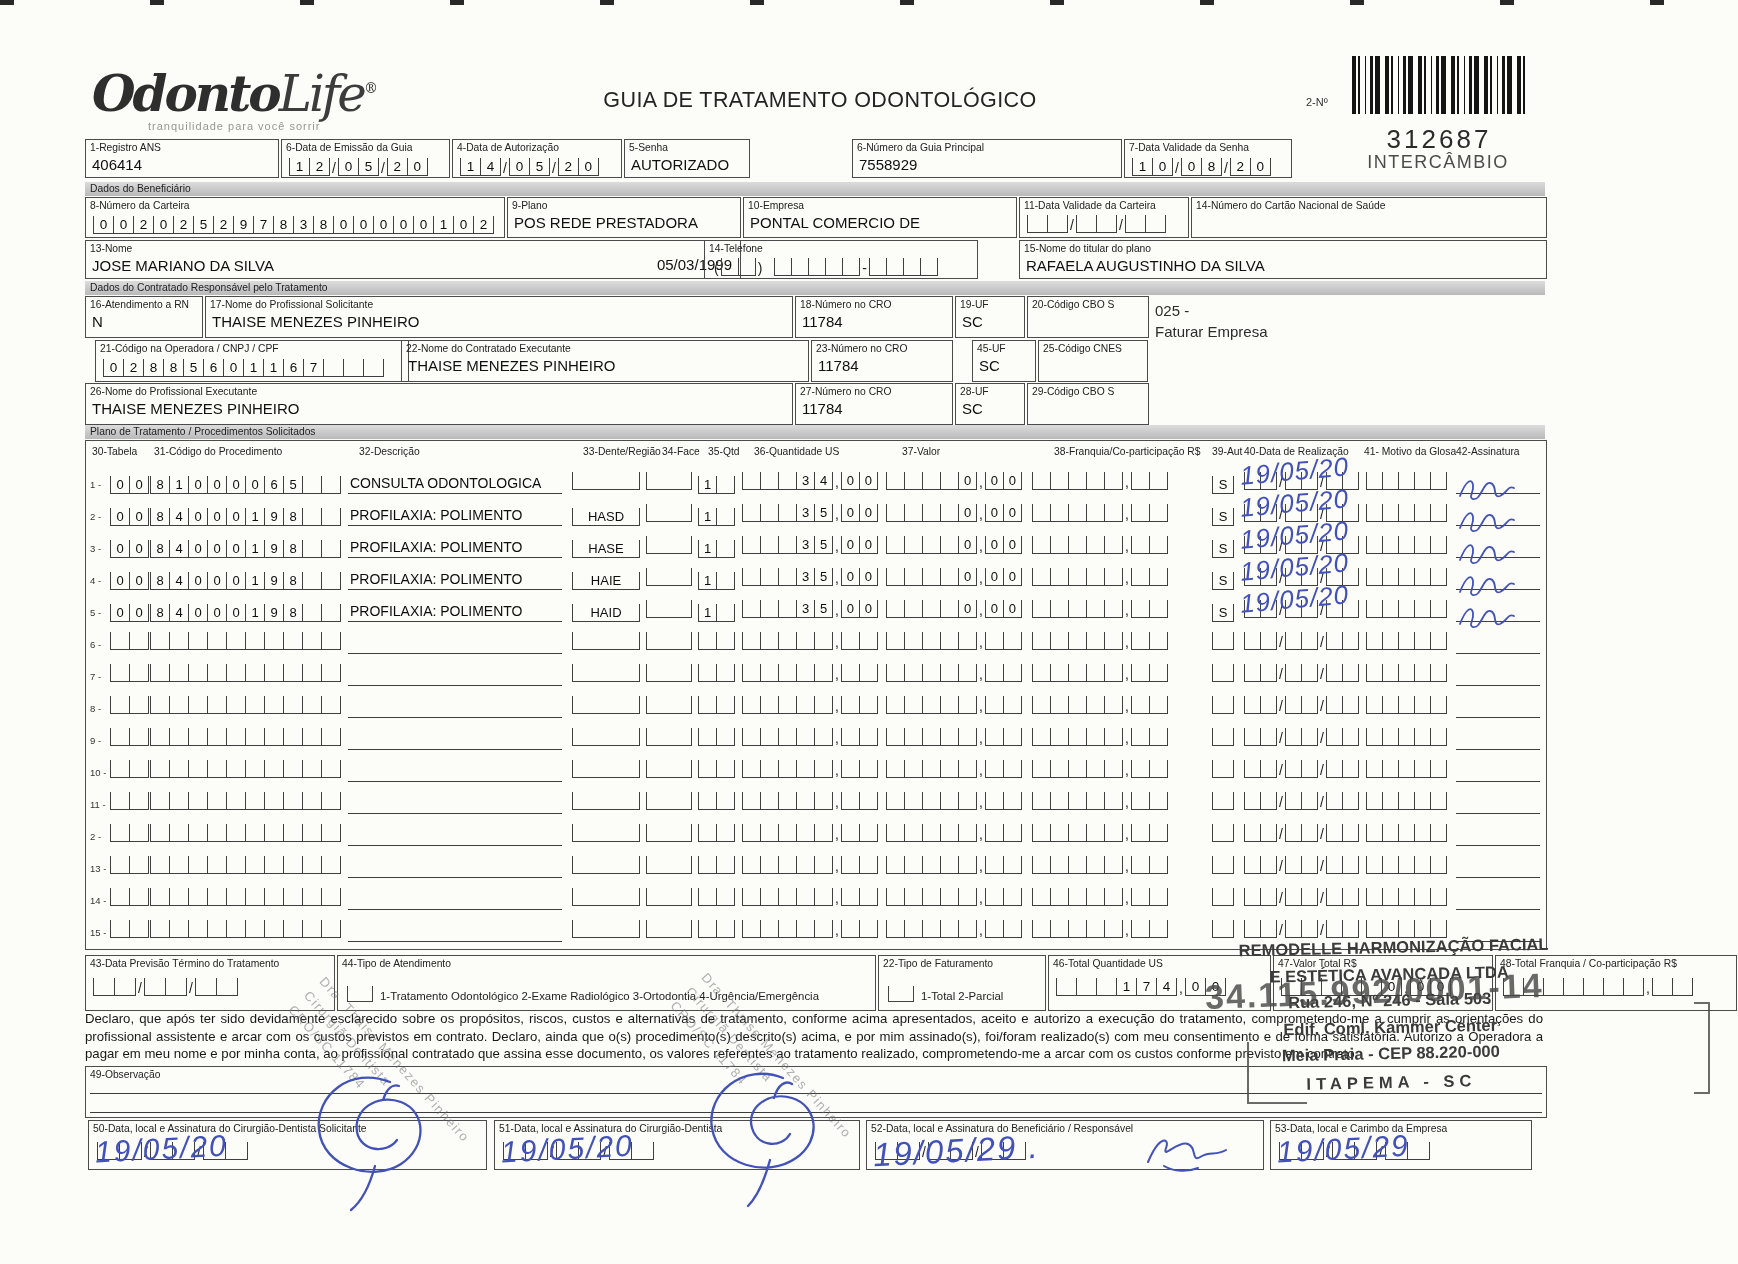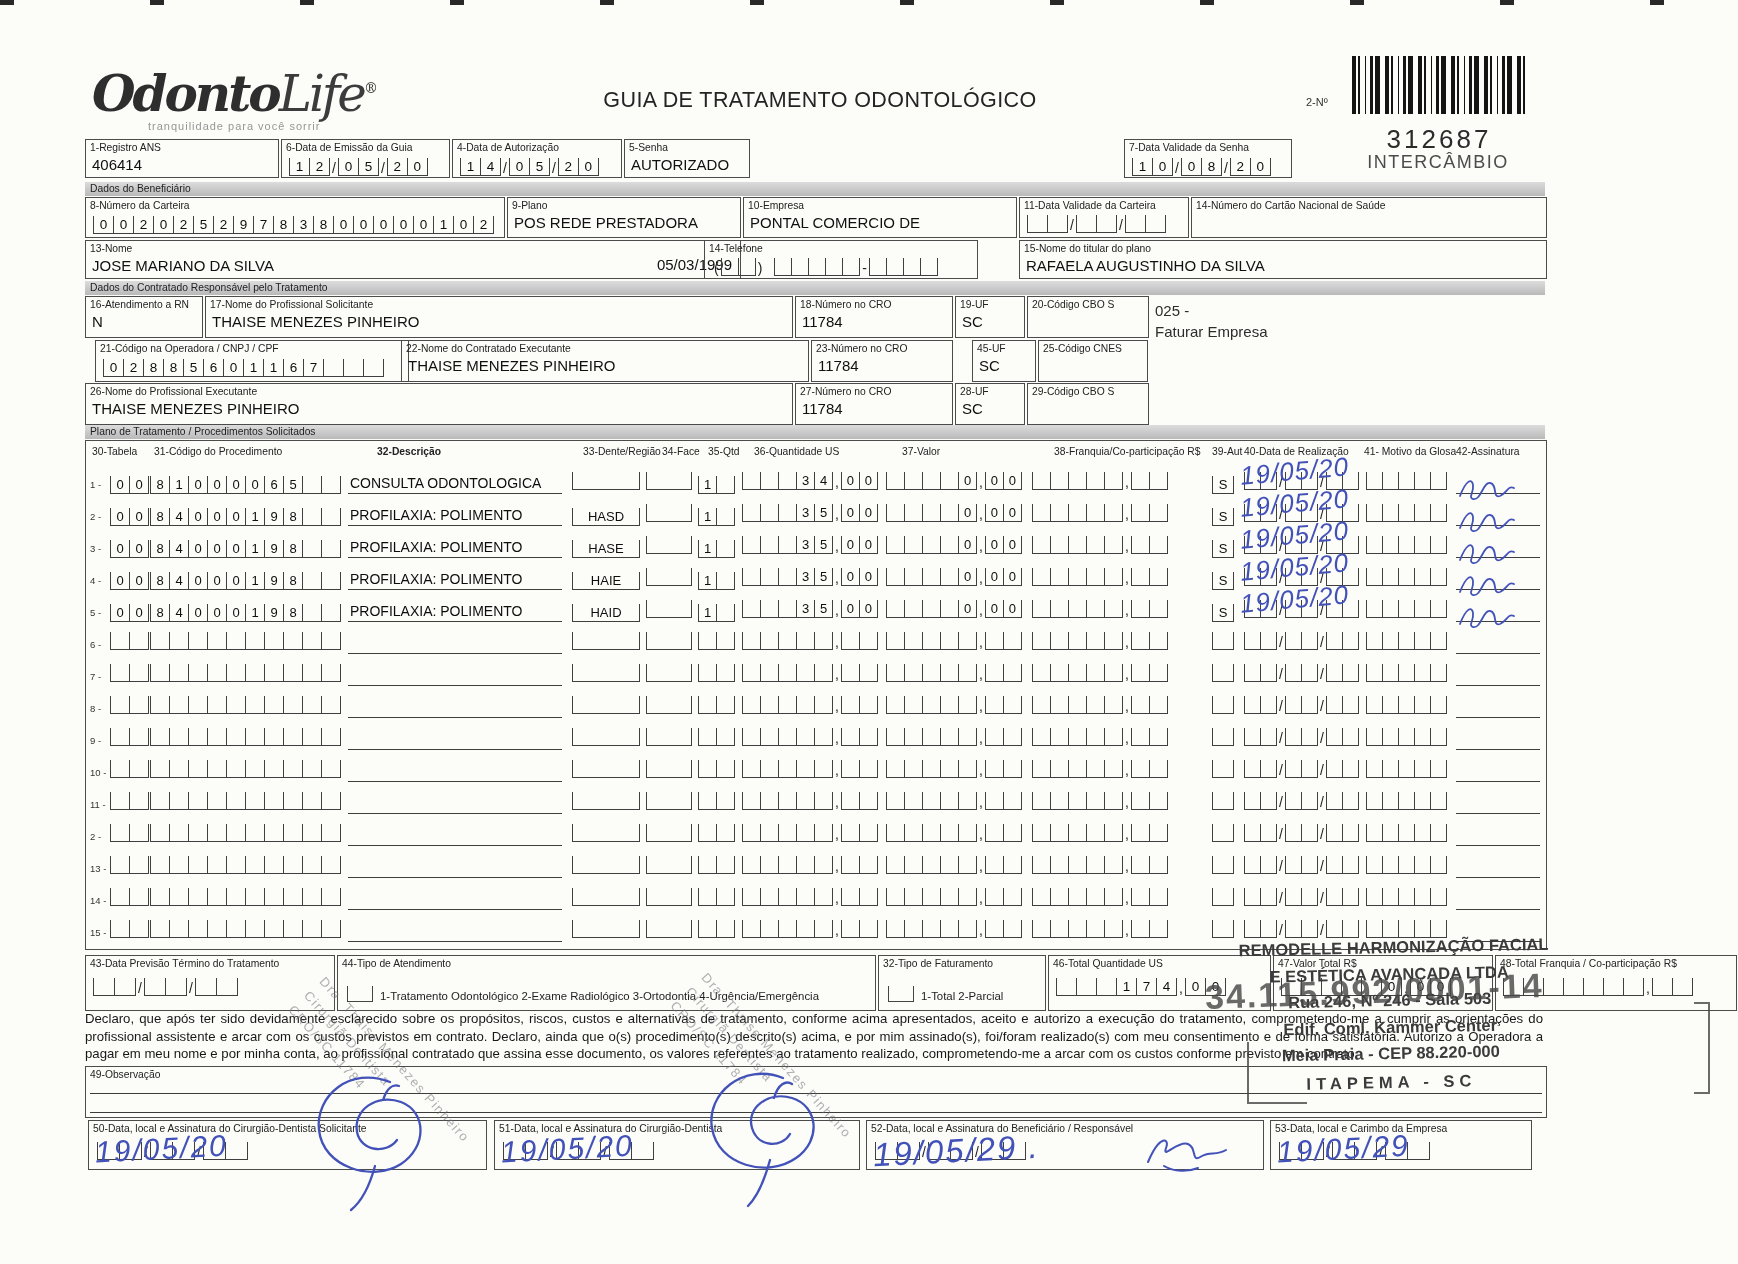--- a/index.html
+++ b/index.html
@@ -33,21 +33,21 @@
   .doctitle{position:absolute;left:520px;top:88px;width:600px;text-align:center;font-size:21.5px;color:#242424;letter-spacing:.4px;}
   .bclabel{position:absolute;left:1306px;top:96px;font-size:11px;color:#333;}
   .barcode{position:absolute;left:1352px;top:56px;width:174px;height:58px;
       background:repeating-linear-gradient(90deg,#141414 0 4px,#fcfcf9 4px 6px,#141414 6px 8px,#fcfcf9 8px 13px,#141414 13px 14px,#fcfcf9 14px 18px,#141414 18px 21px,#fcfcf9 21px 23px,#141414 23px 28px,#fcfcf9 28px 33px);}
   .bcnum{position:absolute;left:1352px;top:124px;width:174px;text-align:center;font-size:26px;letter-spacing:3px;color:#2b2b2b;}
   .bcsub{position:absolute;left:1338px;top:152px;width:200px;text-align:center;font-size:18px;letter-spacing:1.5px;color:#4c4c4c;}
   .plain-note{position:absolute;left:1155px;top:300px;font-size:15px;color:#2c2c2c;line-height:21px;}
   
   .tableframe{position:absolute;left:85px;top:440px;width:1460px;height:508px;border:1.6px solid #4b4b4b;}
   .thead span{position:absolute;top:5px;font-size:10.3px;color:#222;white-space:nowrap;}
-  .h-tab{left:6px;} .h-cod{left:68px;} .h-desc{left:291px;font-weight:bold;} .h-dente{left:497px;} .h-face{left:576px;}
+  .h-tab{left:6px;} .h-cod{left:68px;} .h-desc{left:273px;} .h-dente{left:497px;} .h-face{left:576px;}
   .h-qtd{left:622px;} .h-us{left:668px;} .h-val{left:816px;} .h-fra{left:968px;} .h-aut{left:1126px;}
   .h-data{left:1158px;} .h-glo{left:1278px;} .h-ass{left:1370px;}
   .trows{position:absolute;left:0;top:26px;right:0;}
   .trow{position:relative;height:32px;}
   .tcol{position:absolute;bottom:5px;}
   .c-num{left:4px;bottom:9px;font-size:9.5px;color:#333;}
   .c-tab{left:24px;} .c-cod{left:64px;} .c-desc{left:262px;width:212px;height:19px;line-height:19px;font-size:14px;color:#0d0d0d;padding-left:2px;white-space:nowrap;}
   .c-dente{left:486px;} .c-face{left:560px;} .c-qtd{left:612px;} .c-us{left:656px;} .c-val{left:800px;}
   .c-fra{left:946px;} .c-aut{left:1126px;} .c-data{left:1158px;} .c-glo{left:1280px;}
   .c-ass{left:1370px;width:84px;height:19px;}
@@ -133,20 +133,24 @@
           <span class="comb">
             <span class="cc" style="width: 19px;">2</span>
             <span class="cc" style="width: 19px;">0</span>
           </span>
         </span></span>
   </div>
   <div class="box" style="left:624px;top:139px;width:124px;height:37px">
     <span class="lbl">5-Senha</span>
     <span class="val">AUTORIZADO</span>
   </div>
+  <div class="box" style="left:852px;top:139px;width:268px;height:37px">
+    <span class="lbl">6-Número da Guia Principal</span>
+    <span class="val">7558929</span>
+  </div>
   <div class="box" style="left:1124px;top:139px;width:166px;height:37px">
     <span class="lbl">7-Data Validade da Senha</span>
     <span class="combwrap"><span class="comb">
           <span class="comb">
             <span class="cc" style="width: 19px;">1</span>
             <span class="cc" style="width: 19px;">0</span>
           </span>
           <span class="csep">/</span>
           <span class="comb">
             <span class="cc" style="width: 19px;">0</span>
@@ -1859,21 +1863,21 @@
             <span class="cc" style="width: 20px;"></span>
             <span class="cc" style="width: 20px;"></span>
           </span>
         </span></span>
   </div>
   <div class="box" style="left:337px;top:955px;width:537px;height:54px">
     <span class="lbl">44-Tipo de Atendimento</span>
     <span class="optrow"><span class="ckbox"></span><span class="opts">1-Tratamento Odontológico  2-Exame Radiológico  3-Ortodontia  4-Urgência/Emergência</span></span>
   </div>
   <div class="box" style="left:878px;top:955px;width:166px;height:54px">
-    <span class="lbl">32-Tipo de Faturamento</span>
+    <span class="lbl">22-Tipo de Faturamento</span>
     <span class="optrow"><span class="ckbox"></span><span class="opts">1-Total  2-Parcial</span></span>
   </div>
   <div class="box" style="left:1048px;top:955px;width:221px;height:54px">
     <span class="lbl">46-Total Quantidade US</span>
     <span class="combwrap" style="padding-top:8px"><span class="comb">
           <span class="comb">
             <span class="cc" style="width: 19px;"></span>
             <span class="cc" style="width: 19px;"></span>
             <span class="cc" style="width: 19px;"></span>
             <span class="cc" style="width: 19px;">1</span>

